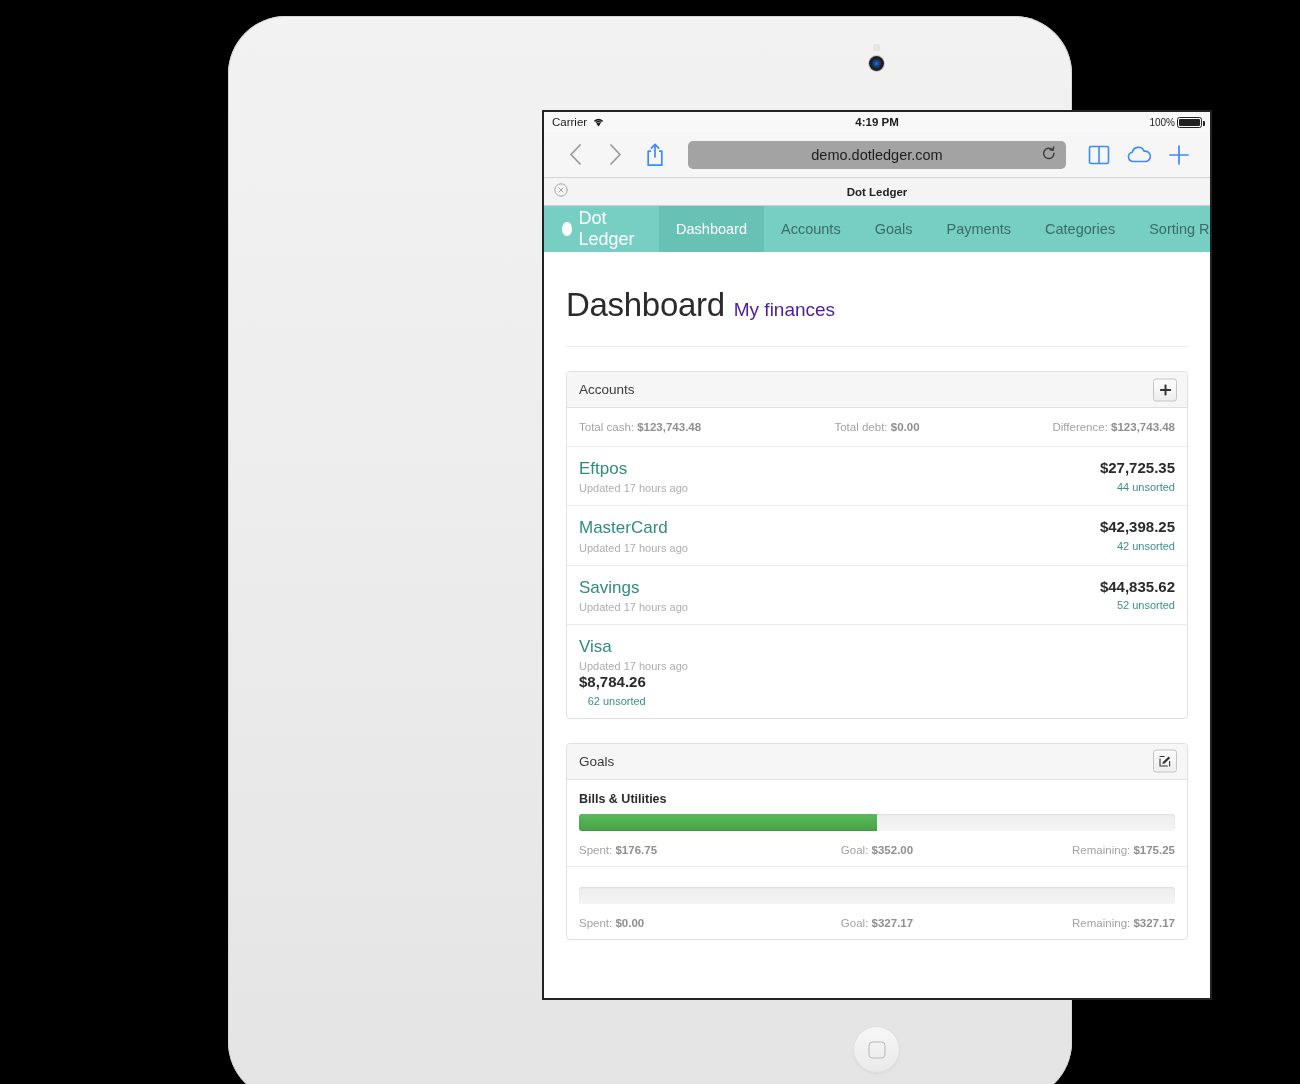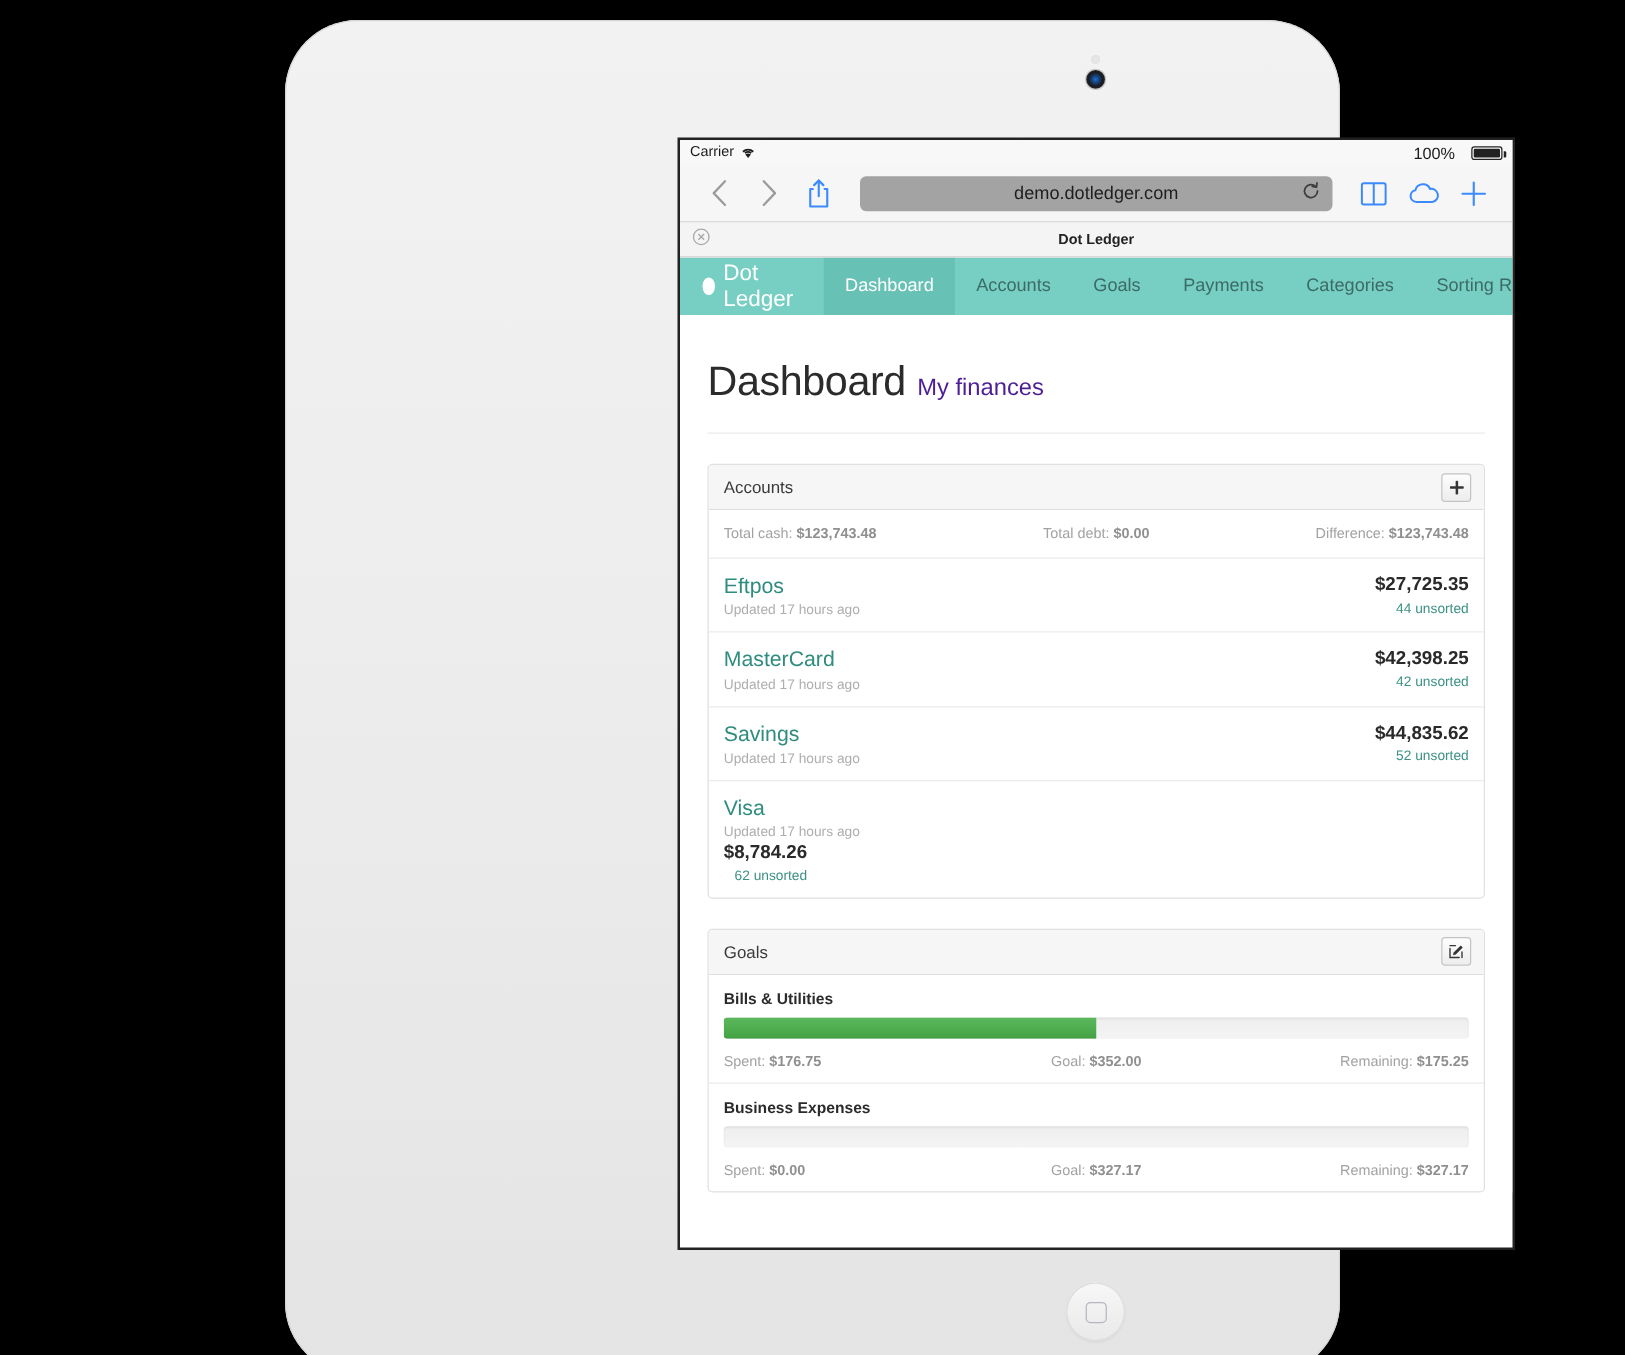--- a/index.html
+++ b/index.html
@@ -60,22 +60,22 @@
     display: flex; align-items: center;
     padding: 0 8px; font-size: 11.5px; color: #1b1b1b;
     position: relative;
   }
   .sb-left { display: flex; align-items: center; gap: 5px; }
   .sb-center {
     position: absolute; left: 0; right: 0; text-align: center;
     font-weight: bold; font-size: 11.5px; pointer-events: none;
   }
   .sb-right {
-    margin-left: auto; display: flex; align-items: center; gap: 13px;
-    font-size: 13px;
+    margin-left: auto; display: flex; align-items: center; gap: 2px;
+    font-size: 10px;
   }
   .wifi { display: block; }
   .battery {
     width: 25px; height: 11px; border: 1.2px solid #222; border-radius: 2.5px;
     position: relative; padding: 1px;
   }
   .battery::after {
     content: ""; position: absolute; right: -3.5px; top: 3px;
     width: 2px; height: 5px; background: #222; border-radius: 0 1px 1px 0;
   }
@@ -236,20 +236,21 @@
 
     <div class="statusbar">
       <div class="sb-left">
         <span>Carrier</span>
         <svg class="wifi" width="13" height="10" viewBox="0 0 13 10">
           <path d="M6.5 9.4 4.3 6.6a3.6 3.6 0 0 1 4.4 0z" fill="#1b1b1b"></path>
           <path d="M2.9 4.9 1.9 3.7a7.2 7.2 0 0 1 9.2 0l-1 1.2a5.7 5.7 0 0 0-7.2 0z" fill="#1b1b1b"></path>
           <path d="M4.4 6.0 3.5 4.9a5.0 5.0 0 0 1 6.0 0l-.9 1.1a3.6 3.6 0 0 0-4.2 0z" fill="#1b1b1b"></path>
         </svg>
       </div>
+      <div class="sb-center">4:19 PM</div>
       <div class="sb-right">
         <span>100%</span>
         <span class="battery">
             <i style="width:100%"></i>
           </span>
       </div>
     </div>
 
     <div class="toolbar">
       <div class="tb-icon">
@@ -424,21 +425,20 @@
               <b>$352.00</b>
             </div>
             <div class="c3">
               <span>Remaining:</span>
               <b>$175.25</b>
             </div>
           </div>
         </div>
 
         <div class="goal">
-          <span class="goal-name">Business Expenses</span>
           <div class="bar">
             <i style="width: 0%;"></i>
           </div>
           <div class="goal-stats">
             <div class="c1">
               <span>Spent:</span>
               <b>$0.00</b>
             </div>
             <div class="c2">
               <span>Goal:</span>

